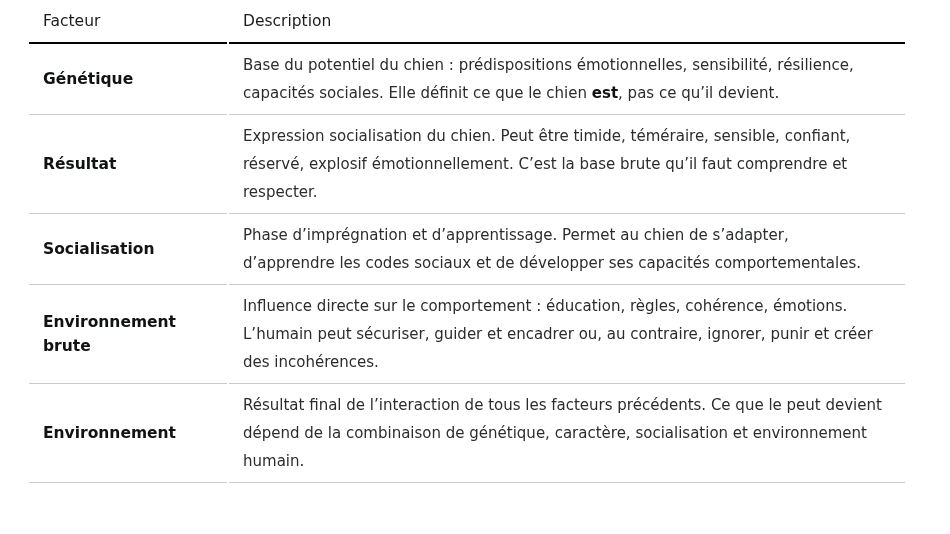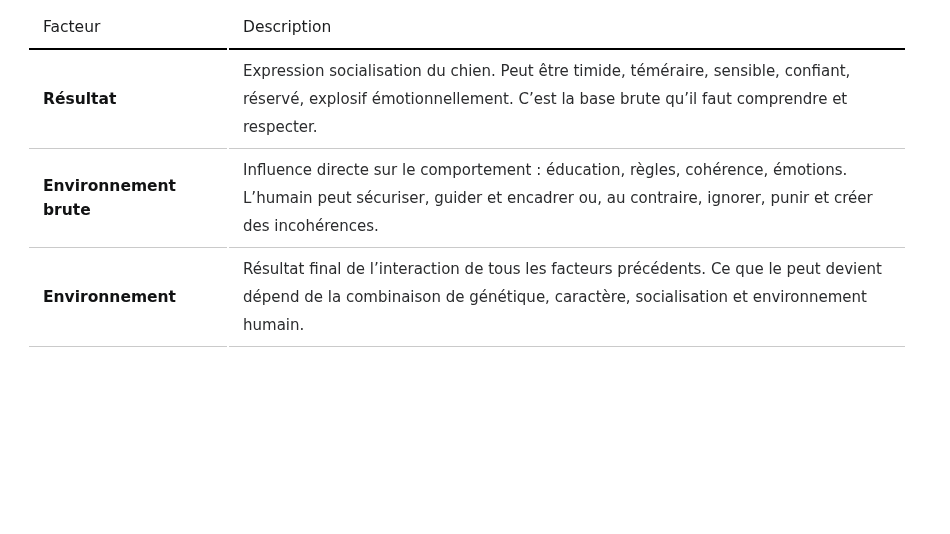--- a/index.html
+++ b/index.html
@@ -9,21 +9,20 @@
   }
   body {
     width: 950px;
     height: 534px;
     font-family: "DejaVu Sans", "Liberation Sans", sans-serif;
     color: #222326;
     overflow: hidden;
   }
   .table-wrap {
     padding: 6px 0 0 27px;
-    margin-top: 6px;
   }
   table.factors {
     border-collapse: separate;
     border-spacing: 2px 0;
     width: 880px;
     table-layout: fixed;
   }
   th {
     font-weight: 400;
     text-align: left;
@@ -59,22 +58,30 @@
 <div class="table-wrap">
   <table class="factors">
     <thead>
       <tr>
         <th class="col-facteur">Facteur</th>
         <th class="col-description">Description</th>
       </tr>
     </thead>
     <tbody>
       <tr>
+        <td class="factor-cell">Génétique</td>
+        <td class="description-cell"><span>Base du potentiel du chien&nbsp;: prédispositions émotionnelles, sensibilité, résilience, capacités sociales. Elle définit ce que le chien </span><span class="bold-inline">est</span><span>, pas ce qu’il devient.</span></td>
+      </tr>
+      <tr>
         <td class="factor-cell">Résultat</td>
         <td class="description-cell">Expression socialisation du chien. Peut être timide, téméraire, sensible, confiant, réservé, explosif émotionnellement. C’est la base brute qu’il faut comprendre et respecter.</td>
+      </tr>
+      <tr>
+        <td class="factor-cell">Socialisation</td>
+        <td class="description-cell">Phase d’imprégnation et d’apprentissage. Permet au chien de s’adapter, d’apprendre les codes sociaux et de développer ses capacités comportementales.</td>
       </tr>
       <tr>
         <td class="factor-cell">Environnement brute</td>
         <td class="description-cell">Influence directe sur le comportement&nbsp;: éducation, règles, cohérence, émotions. L’humain peut sécuriser, guider et encadrer ou, au contraire, ignorer, punir et créer des incohérences.</td>
       </tr>
       <tr>
         <td class="factor-cell">Environnement</td>
         <td class="description-cell">Résultat final de l’interaction de tous les facteurs précédents. Ce que le peut devient dépend de la combinaison de génétique, caractère, socialisation et environnement humain.</td>
       </tr>
     </tbody>

